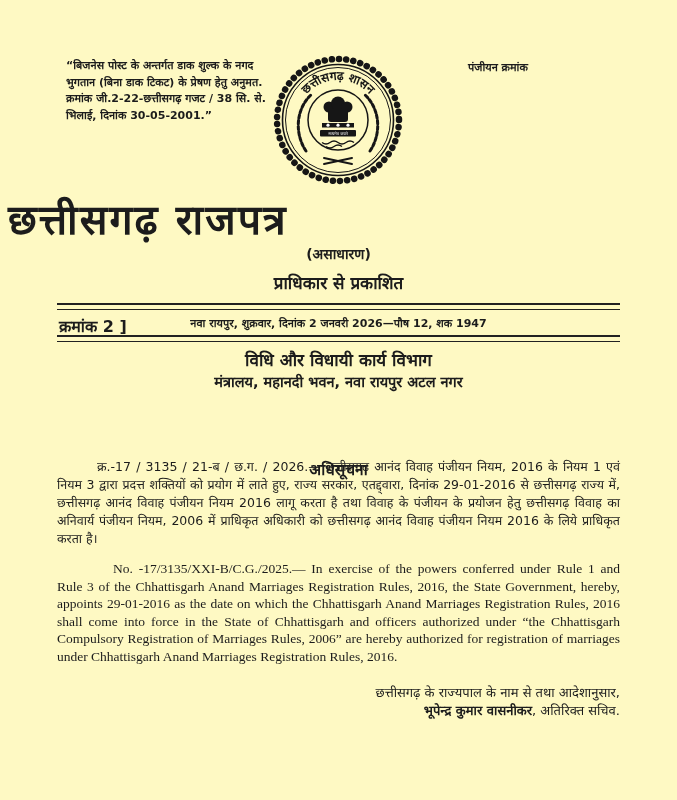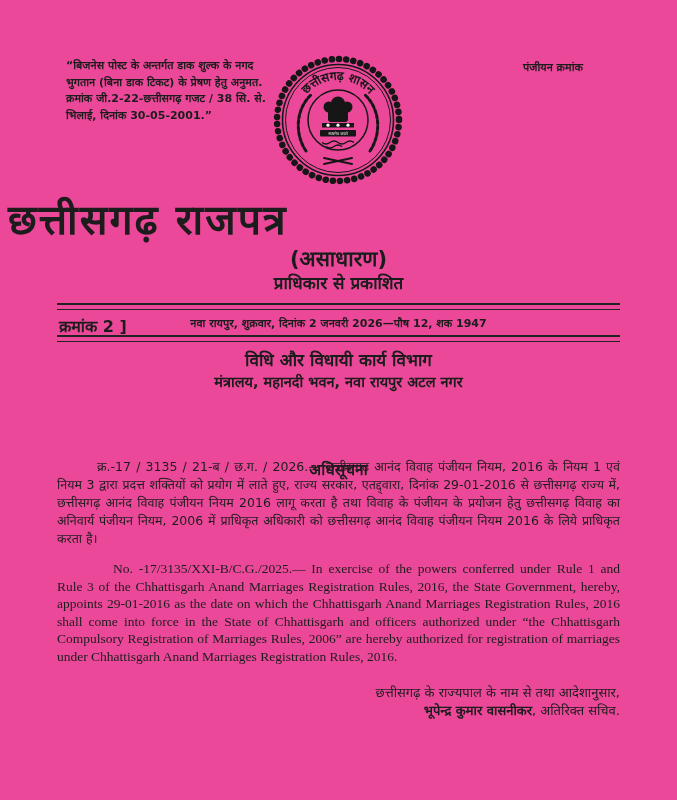--- a/index.html
+++ b/index.html
@@ -1,39 +1,39 @@
 <!DOCTYPE html>
 <html><head>
 <meta charset="utf-8">
 <style>
   html,body{margin:0;padding:0;background:#ffffff;}
   .page{
     position:relative;
     width:677px;height:800px;
-    background:#ec4899;
+    background:#fef9c3;
     color:#1c1c1c;
     font-family:"DejaVu Sans",sans-serif;
     overflow:hidden;
   }
   .postal-note{
     position:absolute;left:66px;top:58px;width:200px;
     font-size:11px;font-weight:600;line-height:1.5;text-align:left;
   }
   .reg-block{
     position:absolute;left:468px;top:60px;width:170px;
-    font-size:11px;font-weight:600;line-height:1.5;text-align:center;
+    font-size:11px;font-weight:600;line-height:1.5;text-align:left;
   }
   .emblem{position:absolute;left:268px;top:50px;width:140px;height:140px;}
   .title{
     position:absolute;left:0;top:182px;width:100%;margin:8px;
     text-align:left;font-size:41px;font-weight:700;letter-spacing:2px;
   }
   .subtitle{
     position:absolute;left:0;top:244px;width:100%;
-    text-align:center;font-size:21px;font-weight:700;
+    text-align:center;font-size:14px;font-weight:700;
   }
   .authority{
     position:absolute;left:0;top:271px;width:100%;
     text-align:center;font-size:17px;font-weight:700;
   }
   .issue-bar{position:absolute;left:57px;top:303px;width:563px;}
   .dbl-rule{height:4px;border-top:2px solid #222;border-bottom:1px solid #222;}
   .issue-row{position:relative;height:25px;}
   .issue-no{position:absolute;left:2px;top:5px;font-size:16px;font-weight:700;}
   .issue-date{display:block;text-align:center;padding-top:5px;font-size:11px;font-weight:700;}

